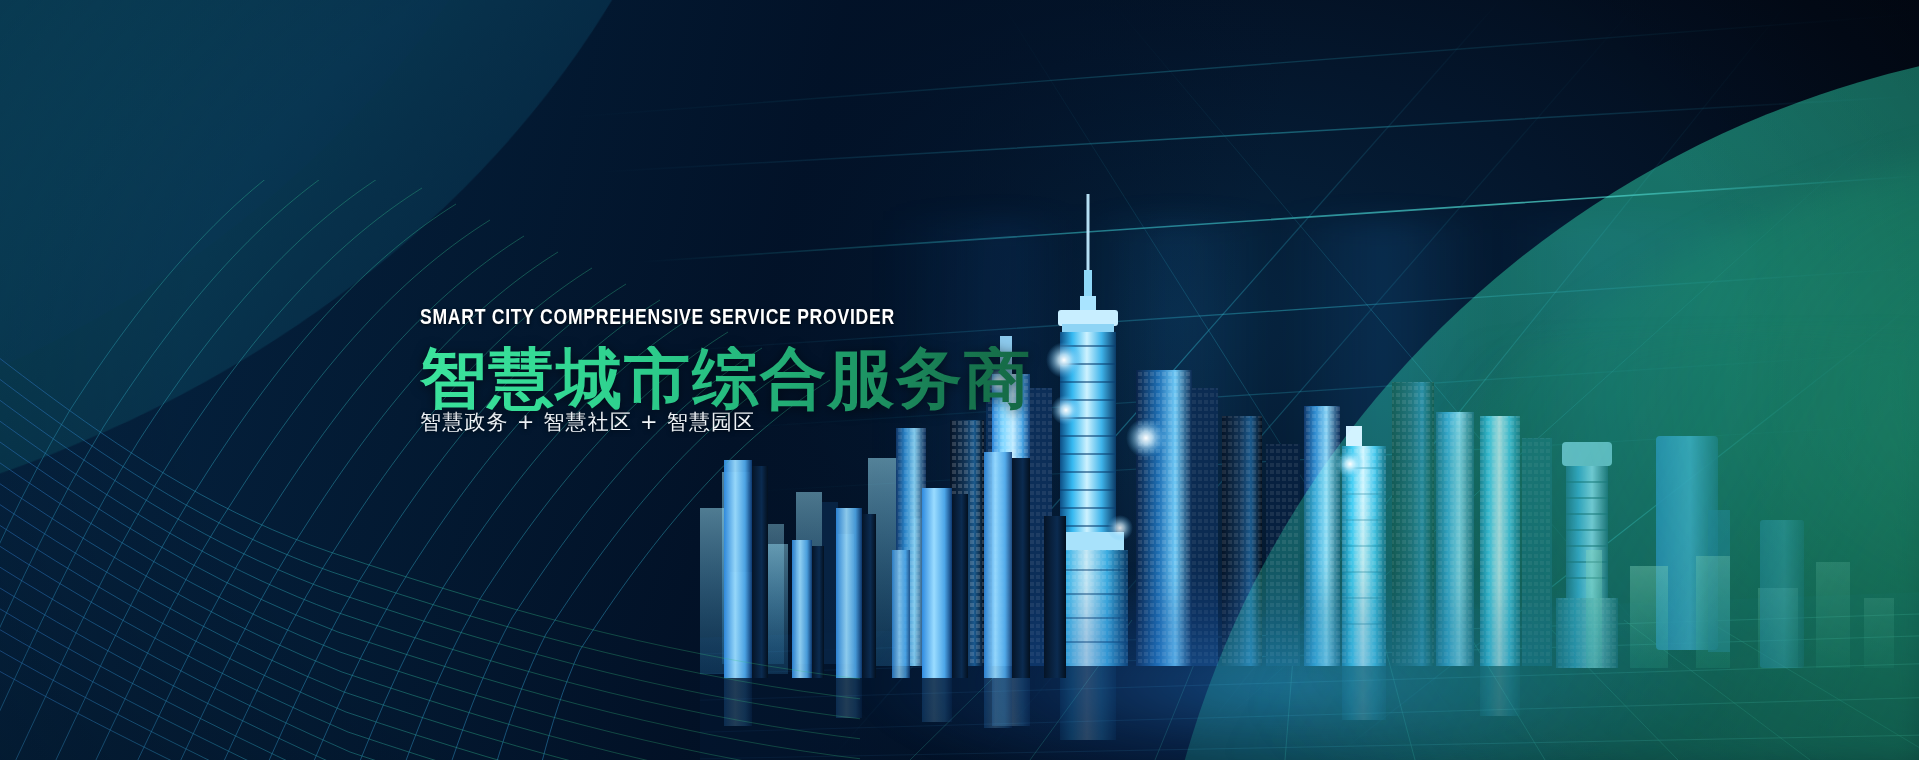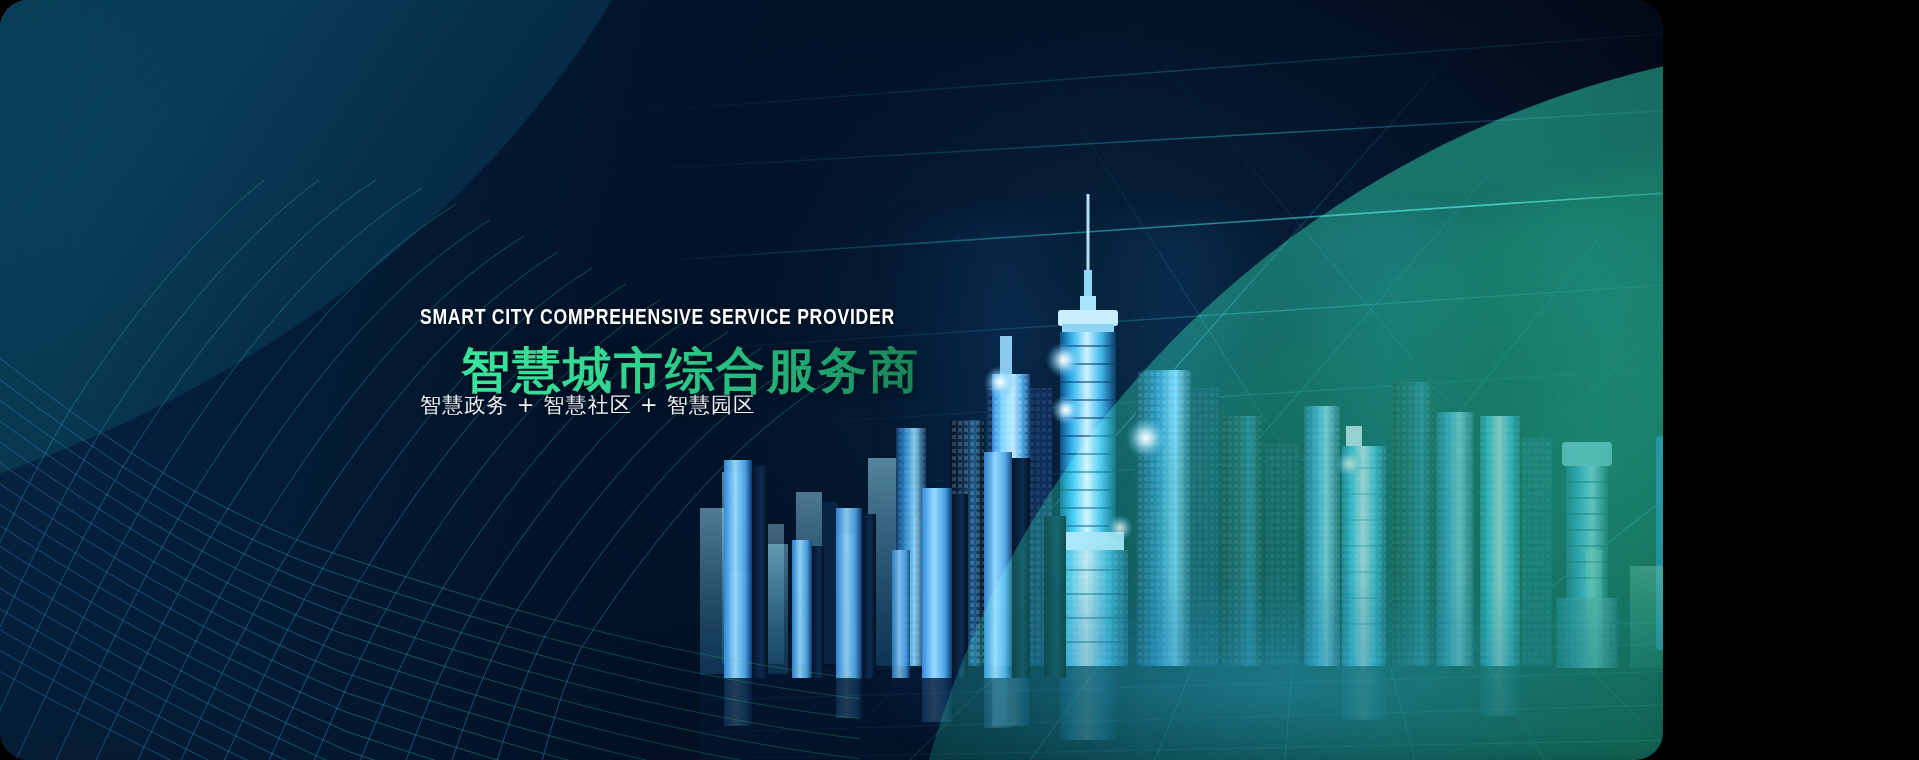--- a/index.html
+++ b/index.html
@@ -2,26 +2,25 @@
 <html><head>
 <meta charset="utf-8">
 <style>
   html, body {
     margin: 0;
     padding: 0;
     background: #000;
   }
   #banner {
     position: relative;
-    width: 1663px;
+    width: 1919px;
     height: 760px;
     overflow: hidden;
     background: #030d1e;
     font-family: "Liberation Sans", "DejaVu Sans", sans-serif;
-    border-radius: 28px;
   }
 
   
   .layer { position: absolute; inset: 0; }
 
   .base-night {
     background:
       radial-gradient(ellipse 1100px 700px at 62% 42%, #06243f 0%, #04162c 38%, #020a18 72%, #01060f 100%);
   }
   .base-navy-left {
@@ -150,33 +149,32 @@
     line-height: 1;
     transform: scaleX(.80);
     transform-origin: left center;
     white-space: nowrap;
     text-shadow: 0 1px 4px rgba(0,0,0,.65);
     font-family: "Liberation Sans Narrow", "Liberation Sans", sans-serif;
     font-stretch: condensed;
   }
   .headline {
     margin-top: 18px;
-    font-size: 49px;
+    font-size: 66px;
     font-weight: 700;
     line-height: 1;
     white-space: nowrap;
     letter-spacing: 2px;
     background: linear-gradient(96deg, #3ce39d 0%, #36dd97 16%, #2fd28f 32%, #27bf82 48%, #21a972 62%, #1c8e5f 76%, #17764f 88%, #146643 100%);
     -webkit-background-clip: text;
     background-clip: text;
     color: transparent;
     -webkit-text-fill-color: transparent;
     filter: drop-shadow(0 2px 6px rgba(0,0,0,.55));
     font-family: "DejaVu Sans", "Liberation Sans", sans-serif;
-    margin-left: 41px;
   }
   .tagline {
     color: #f2f6fa;
     font-size: 21px;
     font-weight: 400;
     letter-spacing: 1.2px;
     line-height: 1;
     white-space: nowrap;
     text-shadow: 0 1px 5px rgba(0,0,0,.70);
     font-family: "DejaVu Sans", "Liberation Sans", sans-serif;

